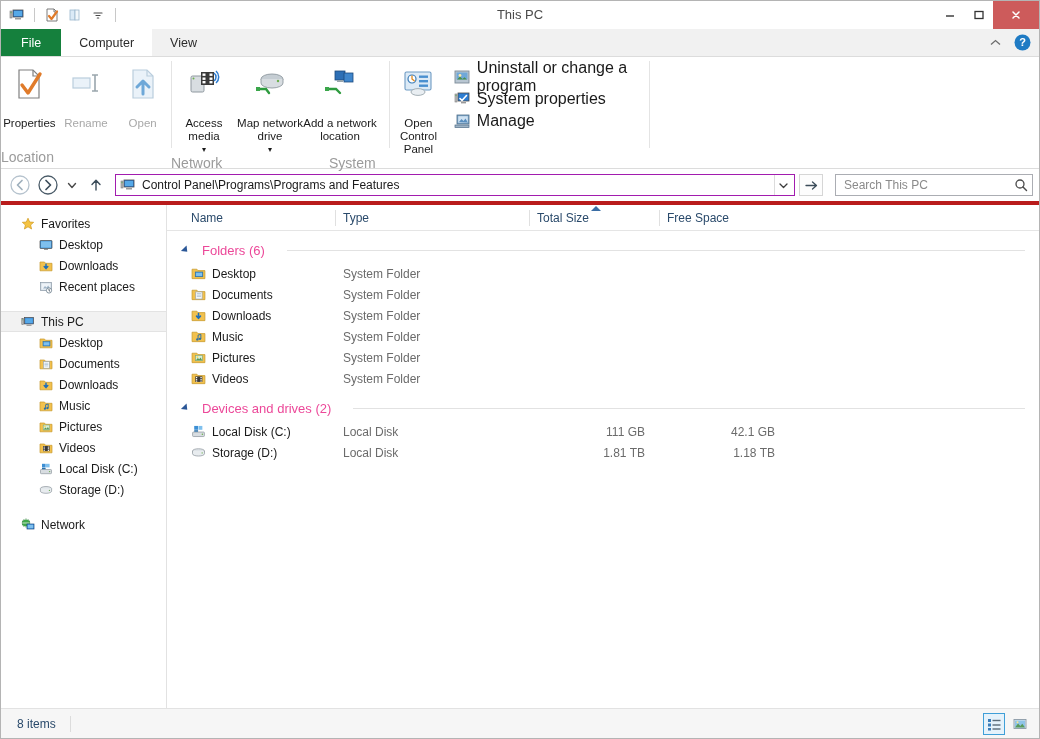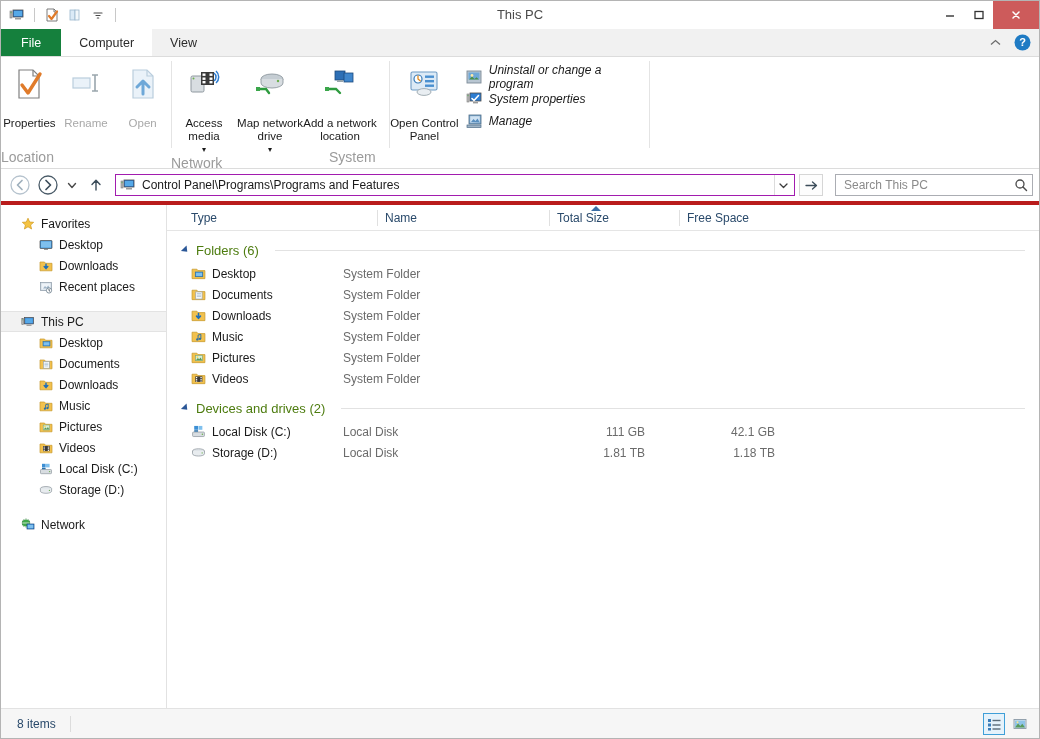--- a/index.html
+++ b/index.html
@@ -110,24 +110,23 @@
     cursor: default;
   }
   .rbtn.wide { width: 74px; }
   .rbtn.disabled { color: #a8a8a8; }
   .rbtn .ricon { height: 34px; display: flex; align-items: center; justify-content: center; }
   .rbtn .rlabel { margin-top: 16px; }
   .caret { font-size: 8px; }
   .rsmall-list { display: flex; flex-direction: column; padding: 7px 0 0 6px; gap: 4px; }
   .rsmall {
     display: flex; align-items: center; gap: 7px;
-    font-size: 12px; color: #1a1a1a;
+    font-size: 16px; color: #1a1a1a;
     height: 18px; padding-right: 8px;
     cursor: default;
-    font-style: italic;
   }
 
   
   .addrrow {
     height: 32px; min-height: 32px;
     background: #ffffff;
     display: flex; align-items: center;
     padding: 0 6px; gap: 2px;
   }
   .navbtn {
@@ -204,36 +203,36 @@
     padding-left: 8px;
     position: relative;
     cursor: default;
   }
   .col + .col::before {
     content: ""; position: absolute; left: 0; top: 5px; bottom: 5px;
     width: 1px; background: #e0e0e0;
   }
   .col-name { width: 152px; }
   .col-type { width: 194px; }
-  .col-total { width: 130px; margin-left: 20px; }
+  .col-total { width: 130px; }
   .col-free { width: 130px; }
   .sortmark {
     position: absolute; top: 1px; left: 424px;
     width: 0; height: 0;
     border-left: 5px solid transparent;
     border-right: 5px solid transparent;
     border-bottom: 5px solid #3b6ea5;
   }
 
   .listbody { flex: 1; overflow: hidden; padding-top: 6px; }
   .grouphdr {
     display: flex; align-items: center;
     height: 26px; padding-left: 16px;
-    font-size: 13px; color: #4d7c0f;
-    gap: 6px;
+    font-size: 13px; color: #ec4899;
+    gap: 12px;
   }
   .grouphdr .gtri {
     width: 0; height: 0;
     border-top: 4px solid transparent;
     border-bottom: 4px solid transparent;
     border-left: 5px solid #2b5797;
     transform: rotate(45deg);
     margin-right: 2px;
   }
   .grouphdr .gline { flex: 1; height: 1px; background: #e2e2e2; margin-left: 10px; margin-right: 14px; }
@@ -713,22 +712,22 @@
           </svg>
         </span>
         <span>Network</span>
       </div>
     </div>
 
     <div class="filepane">
 
       <div class="colheader">
         <div class="sortmark"></div>
+        <div class="col col-name">Name</div>
         <div class="col col-type">Type</div>
-        <div class="col col-name">Name</div>
         <div class="col col-total">Total Size</div>
         <div class="col col-free">Free Space</div>
       </div>
 
       <div class="listbody">
 
         <div class="grouphdr">
           <span class="gtri"></span>
           <span>Folders (6)</span>
           <span class="gline"></span>

